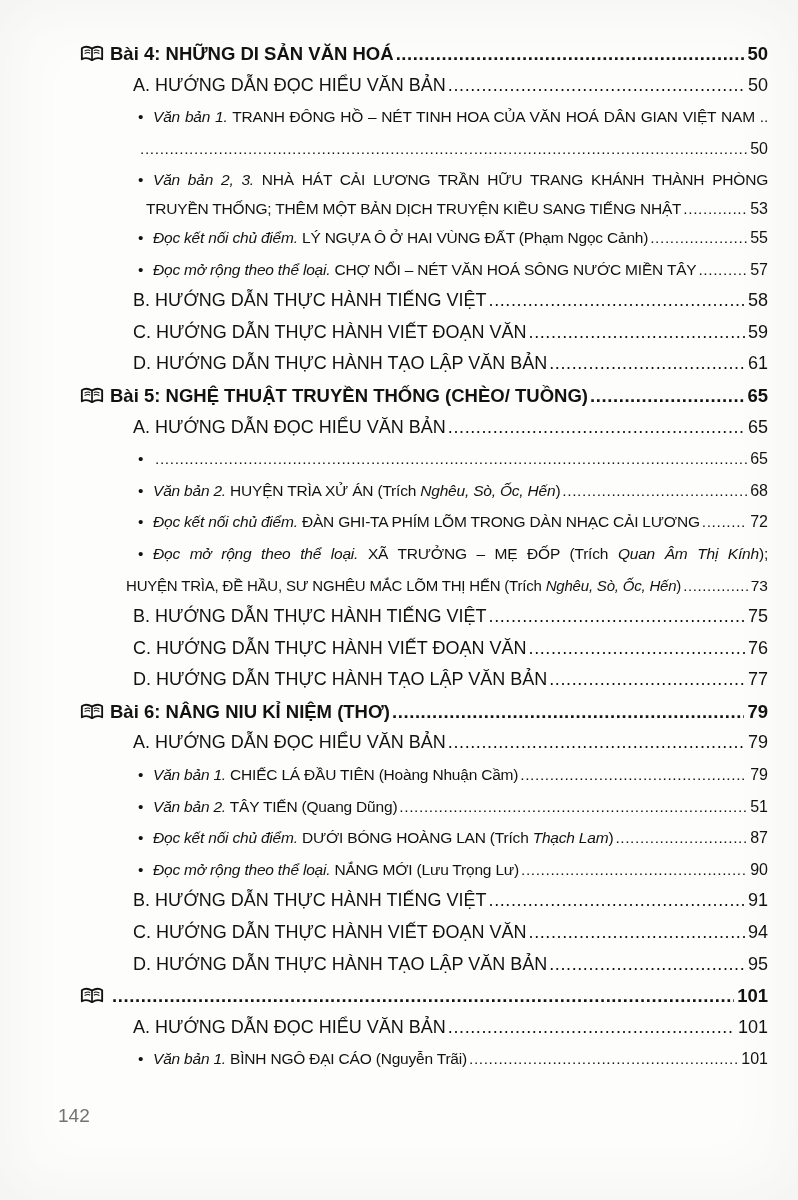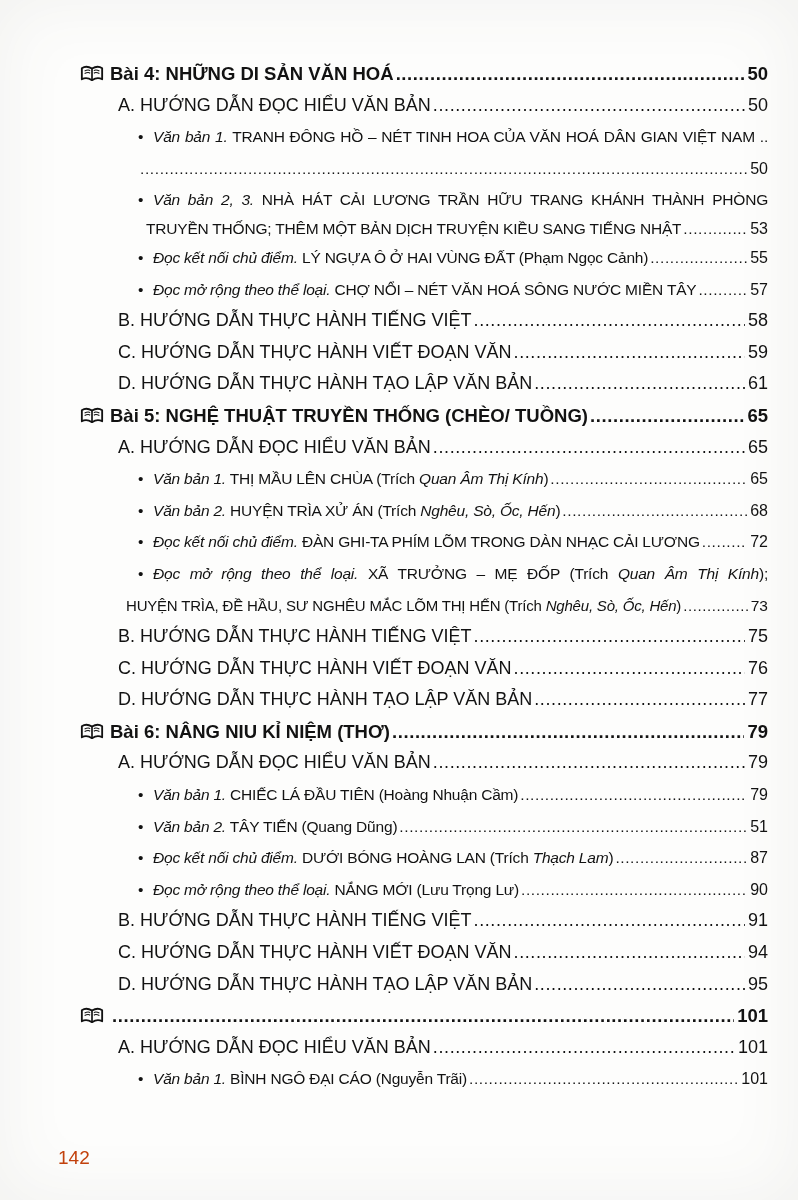--- a/index.html
+++ b/index.html
@@ -6,32 +6,32 @@
   body{
     width:798px;height:1200px;overflow:hidden;
     background:#f3f2ee;
     font-family:"Liberation Sans","DejaVu Sans",sans-serif;
     color:#121212;
   }
   .page{
     width:798px;height:1200px;background:#fdfdfc;
     box-shadow:inset 0 0 70px rgba(80,78,70,.07);
     box-sizing:border-box;
-    padding-top:58px;
+    padding-top:38px;
     position:relative;
   }
   .toc-list{width:100%;}
   .row{
     display:flex;align-items:baseline;
     height:31.6px;line-height:31.6px;
     padding-right:30px;box-sizing:border-box;
   }
   .row.tight{height:26px;line-height:26px;}
   .row.chapter{padding-left:80px;font-size:18.5px;font-weight:700;letter-spacing:0px;}
-  .row.section{padding-left:118px;font-size:18px;}
+  .row.section{padding-left:118px;font-size:18px;margin-left:15px;}
   .row.item{padding-left:138px;font-size:15.5px;letter-spacing:-0.2px;}
   .row.cont{padding-left:146px;font-size:15.5px;letter-spacing:-0.2px;text-align:right;}
   .row.cont2{padding-left:126px;font-size:15px;letter-spacing:-0.2px;}
   .row.dotsrow{padding-left:138px;font-size:15.5px;}
   .icon-wrap{flex:none;align-self:center;width:24px;margin-right:6px;display:flex;align-items:center;}
   .icon-wrap svg{display:block;}
   .bullet{flex:none;width:15px;}
   .text{flex:0 1 auto;white-space:nowrap;overflow:hidden;}
   .row.justify .text{flex:1 1 auto;white-space:normal;text-align:justify;text-align-last:justify;overflow:visible;}
   .seg.bold{font-weight:700;}
@@ -40,21 +40,21 @@
   .lead{
     flex:1 1 0;min-width:0;overflow:hidden;white-space:nowrap;
     letter-spacing:0.6px;padding-left:2px;
   }
   .page-num{flex:none;padding-left:3px;}
   .row.chapter .lead,.row.chapter .page-num{font-weight:700;}
   .row.section .page-num{font-size:18px;}
   .row.item .page-num,.row.dotsrow .page-num,.row.cont .page-num{font-size:16px;letter-spacing:0;}
   .row.cont2 .page-num{font-size:15.5px;letter-spacing:0;}
   .footer-num{
-    padding-left:58px;margin-top:52px;font-size:19px;color:#c2410c;
+    padding-left:58px;margin-top:30px;font-size:19px;color:#737373;
   }
 </style>
 </head>
 <body>
 
 <div class="page">
   <div class="toc-list">
       <div class="row chapter">
         <span class="icon-wrap">
           <svg width="24" height="18" viewBox="0 0 26 19" aria-hidden="true">
@@ -129,21 +129,20 @@
         <span class="lead">................................................................................................................................................................................................................................................</span>
         <span class="page-num">65</span>
       </div>
       <div class="row section">
         <span class="text"><span class="seg reg">A. HƯỚNG DẪN ĐỌC HIỂU VĂN BẢN</span></span>
         <span class="lead">................................................................................................................................................................................................................................................</span>
         <span class="page-num">65</span>
       </div>
       <div class="row item">
         <span class="bullet">•</span>
-        <span class="text"><span class="seg it">Văn bản 1.</span><span class="seg reg"> THỊ MẦU LÊN CHÙA (Trích </span><span class="seg it">Quan Âm Thị Kính</span><span class="seg reg">)</span></span>
         <span class="lead">................................................................................................................................................................................................................................................</span>
         <span class="page-num">65</span>
       </div>
       <div class="row item">
         <span class="bullet">•</span>
         <span class="text"><span class="seg it">Văn bản 2.</span><span class="seg reg"> HUYỆN TRÌA XỬ ÁN (Trích </span><span class="seg it">Nghêu, Sò, Ốc, Hến</span><span class="seg reg">) </span></span>
         <span class="lead">................................................................................................................................................................................................................................................</span>
         <span class="page-num">68</span>
       </div>
       <div class="row item">

